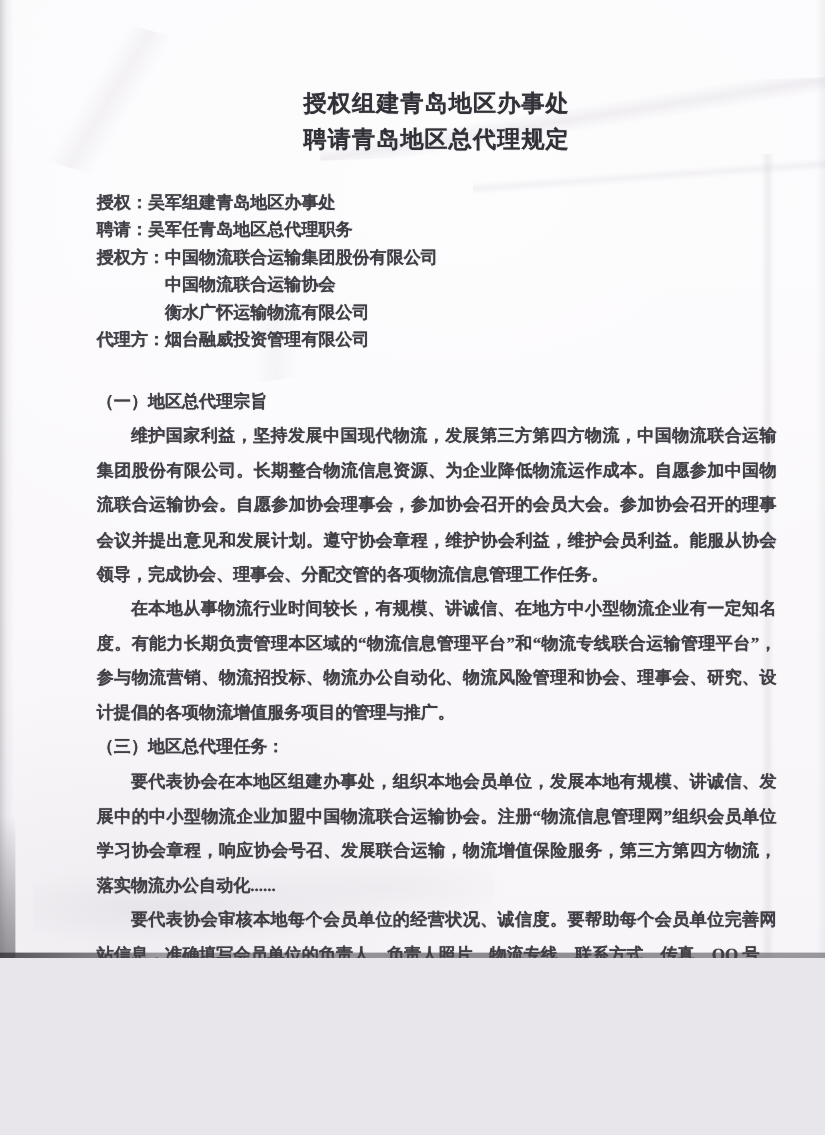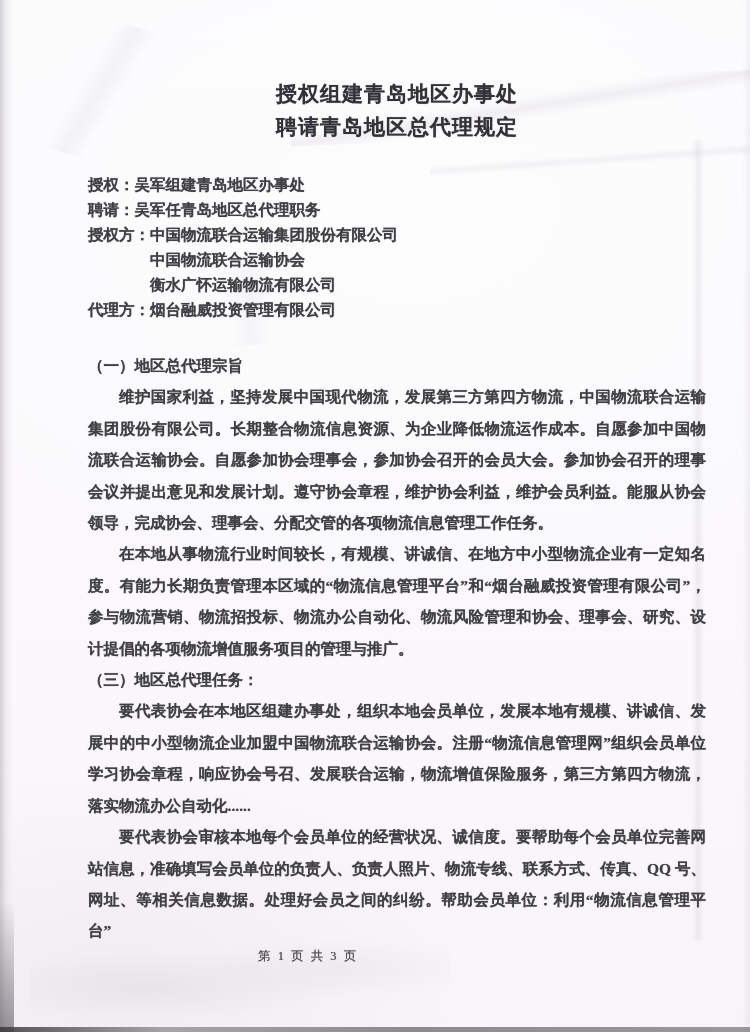--- a/index.html
+++ b/index.html
@@ -3,21 +3,21 @@
 <meta charset="utf-8">
 <style>
   html, body {
     margin: 0;
     padding: 0;
     background: #e8e6ea;
   }
   .page {
     position: relative;
     width: 750px;
-    height: 1032px;
+    height: 871px;
     margin: 0 auto;
     overflow: hidden;
     background:
       radial-gradient(ellipse 900px 600px at 55% 20%, rgba(255,255,255,0.6), rgba(255,255,255,0) 70%),
       radial-gradient(ellipse 500px 300px at 15% 95%, rgba(205,200,210,0.18), rgba(205,200,210,0) 70%),
       linear-gradient(180deg, #fbfafc 0%, #faf8fb 60%, #f7f5f8 100%);
     font-family: "Liberation Serif", "DejaVu Serif", serif;
     color: #413f46;
   }
   
@@ -155,21 +155,21 @@
     </div>
 
     <div class="body">
 
       <div class="section">
         <div class="sec-heading">（一）地区总代理宗旨</div>
         <p class="para">维护国家利益，坚持发展中国现代物流，发展第三方第四方物流，中国物流联合运输集团股份有限公司。长期整合物流信息资源、为企业降低物流运作成本。自愿参加中国物流联合运输协会。自愿参加协会理事会，参加协会召开的会员大会。参加协会召开的理事会议并提出意见和发展计划。遵守协会章程，维护协会利益，维护会员利益。能服从协会领导，完成协会、理事会、分配交管的各项物流信息管理工作任务。</p>
       </div>
 
       <div class="section">
-        <p class="para">在本地从事物流行业时间较长，有规模、讲诚信、在地方中小型物流企业有一定知名度。有能力长期负责管理本区域的“物流信息管理平台”和“烟台融威投资管理有限公司”，参与物流营销、物流招投标、物流办公自动化、物流风险管理和协会、理事会、研究、设计提倡的各项物流增值服务项目的管理与推广。</p>
+        <p class="para">在本地从事物流行业时间较长，有规模、讲诚信、在地方中小型物流企业有一定知名度。有能力长期负责管理本区域的“物流信息管理平台”和“物流专线联合运输管理平台”，参与物流营销、物流招投标、物流办公自动化、物流风险管理和协会、理事会、研究、设计提倡的各项物流增值服务项目的管理与推广。</p>
       </div>
 
       <div class="section">
         <div class="sec-heading">（三）地区总代理任务：</div>
         <p class="para">要代表协会在本地区组建办事处，组织本地会员单位，发展本地有规模、讲诚信、发展中的中小型物流企业加盟中国物流联合运输协会。注册“物流信息管理网”组织会员单位学习协会章程，响应协会号召、发展联合运输，物流增值保险服务，第三方第四方物流，落实物流办公自动化......</p>
         <p class="para">要代表协会审核本地每个会员单位的经营状况、诚信度。要帮助每个会员单位完善网站信息，准确填写会员单位的负责人、负责人照片、物流专线、联系方式、传真、QQ 号、网址、等相关信息数据。处理好会员之间的纠纷。帮助会员单位：利用“物流信息管理平台”</p>
       </div>
 
     </div>
   </div>

